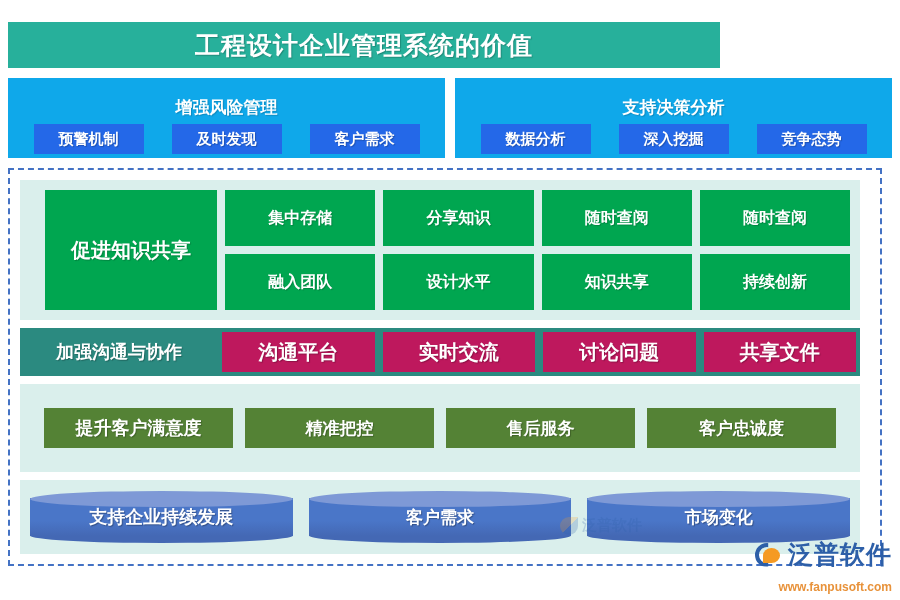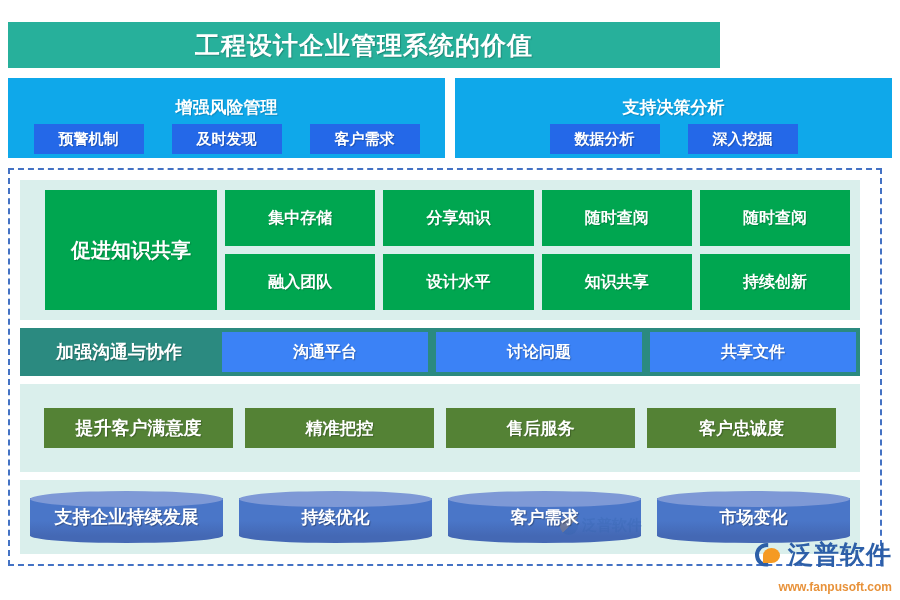--- a/index.html
+++ b/index.html
@@ -71,21 +71,21 @@
   .sec-comm {
     position: absolute; left: 10px; top: 158px; width: 840px; height: 48px;
     background: #2B8A80; display: flex; align-items: center; gap: 8px; padding: 4px 4px;
   }
   .comm-label {
     width: 190px; color: #fff; font-size: 18px; font-weight: bold;
     display:flex; align-items:center; justify-content:center; height: 100%;
     text-shadow: 1px 1px 1px rgba(0,0,0,0.25);
   }
   .comm-chip {
-    flex: 1; background: #3b82f6; color: #fff; font-size: 16px; font-weight: bold;
+    flex: 1; background: #be185d; color: #fff; font-size: 20px; font-weight: bold;
     height: 40px; display: flex; align-items: center; justify-content: center;
     text-shadow: 1px 1px 1px rgba(0,0,0,0.25);
   }
 
   
   .sec-satis {
     position: absolute; left: 10px; top: 214px; width: 840px; height: 88px;
     background: #DAEFEC; padding: 24px; display: flex; gap: 12px;
   }
   .olive-chip {
@@ -173,20 +173,21 @@
         <div class="blue-chip">及时发现</div>
         <div class="blue-chip">客户需求</div>
       </div>
     </div>
 
     <div class="blue-panel">
       <div class="panel-head">支持决策分析</div>
       <div class="chip-row">
         <div class="blue-chip">数据分析</div>
         <div class="blue-chip">深入挖掘</div>
+        <div class="blue-chip">竞争态势</div>
       </div>
     </div>
 
   </div>
 
   <div class="dashed-body">
 
     <div class="sec-knowledge">
       <div class="big-green">促进知识共享</div>
       <div class="green-grid">
@@ -197,46 +198,41 @@
         <div class="green-chip">融入团队</div>
         <div class="green-chip">设计水平</div>
         <div class="green-chip">知识共享</div>
         <div class="green-chip">持续创新</div>
       </div>
     </div>
 
     <div class="sec-comm">
       <div class="comm-label">加强沟通与协作</div>
       <div class="comm-chip">沟通平台</div>
+      <div class="comm-chip">实时交流</div>
       <div class="comm-chip">讨论问题</div>
       <div class="comm-chip">共享文件</div>
     </div>
 
     <div class="sec-satis">
       <div class="olive-chip lead">提升客户满意度</div>
       <div class="olive-chip">精准把控</div>
       <div class="olive-chip">售后服务</div>
       <div class="olive-chip">客户忠诚度</div>
     </div>
 
     <div class="sec-cyl">
 
       <div class="cyl wide">
         <div class="bot-ell"></div>
         <div class="body"></div>
         <div class="top-ell"></div>
         <div class="cyl-text">支持企业持续发展</div>
       </div>
 
-      <div class="cyl">
-        <div class="bot-ell"></div>
-        <div class="body"></div>
-        <div class="top-ell"></div>
-        <div class="cyl-text">持续优化</div>
-      </div>
 
       <div class="cyl">
         <div class="bot-ell"></div>
         <div class="body"></div>
         <div class="top-ell"></div>
         <div class="cyl-text">客户需求</div>
       </div>
 
       <div class="cyl">
         <div class="bot-ell"></div>

